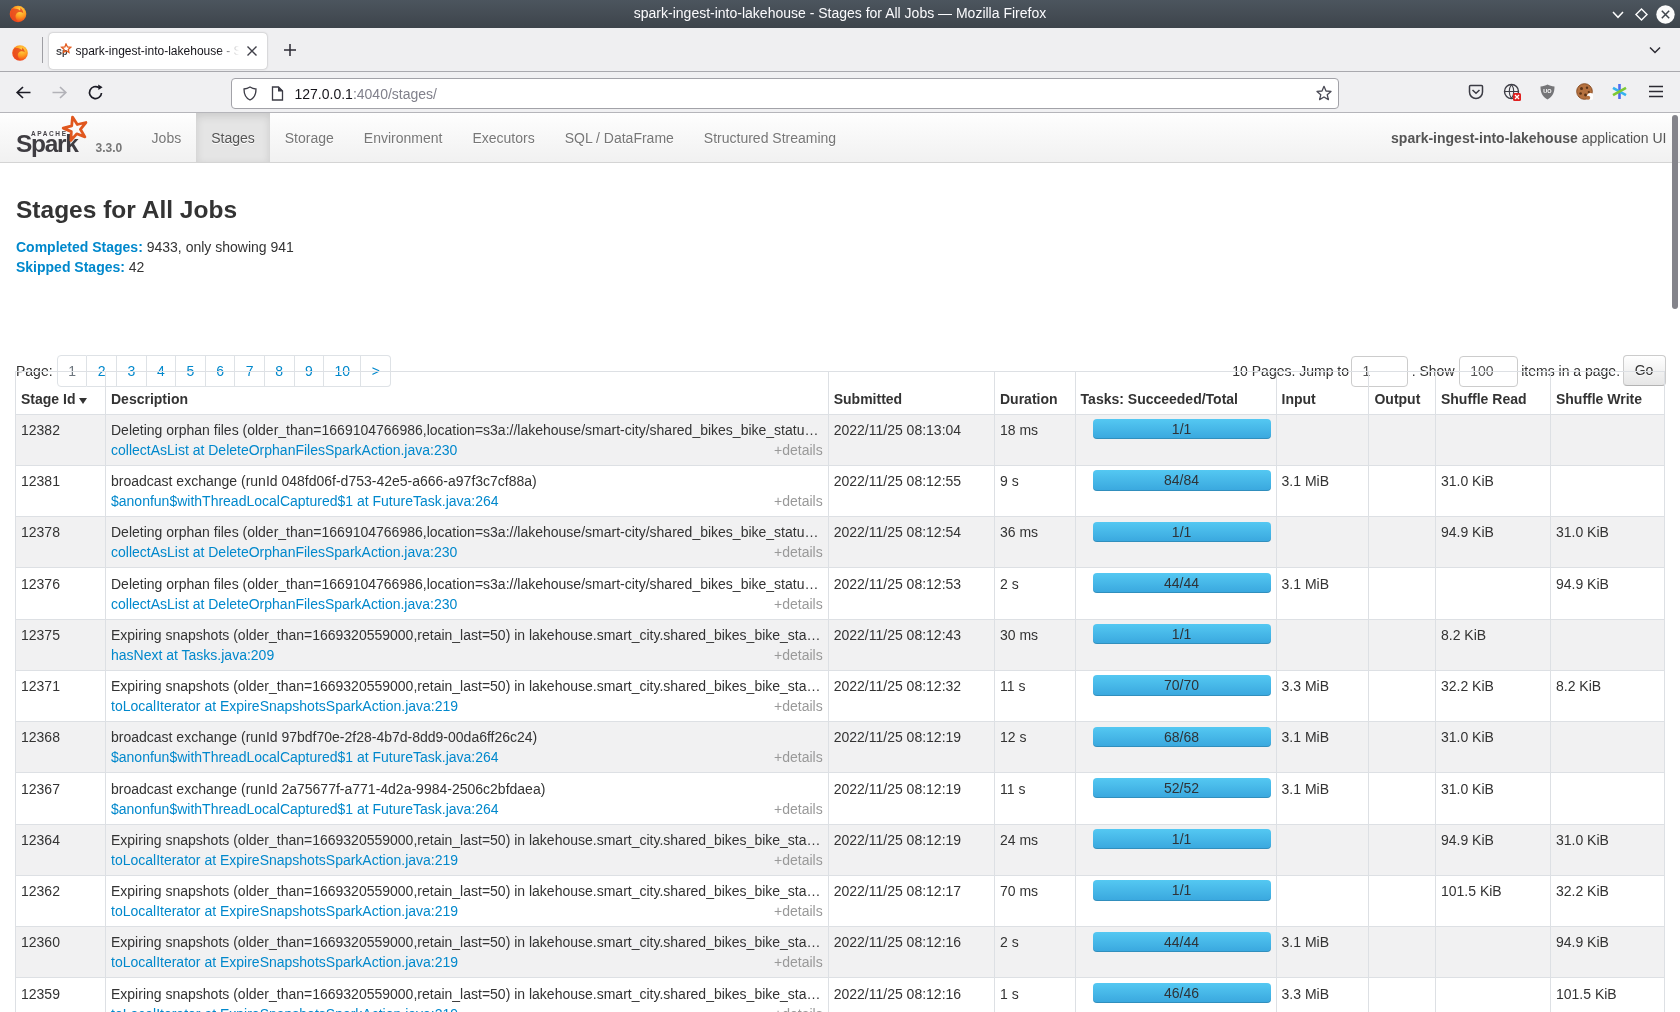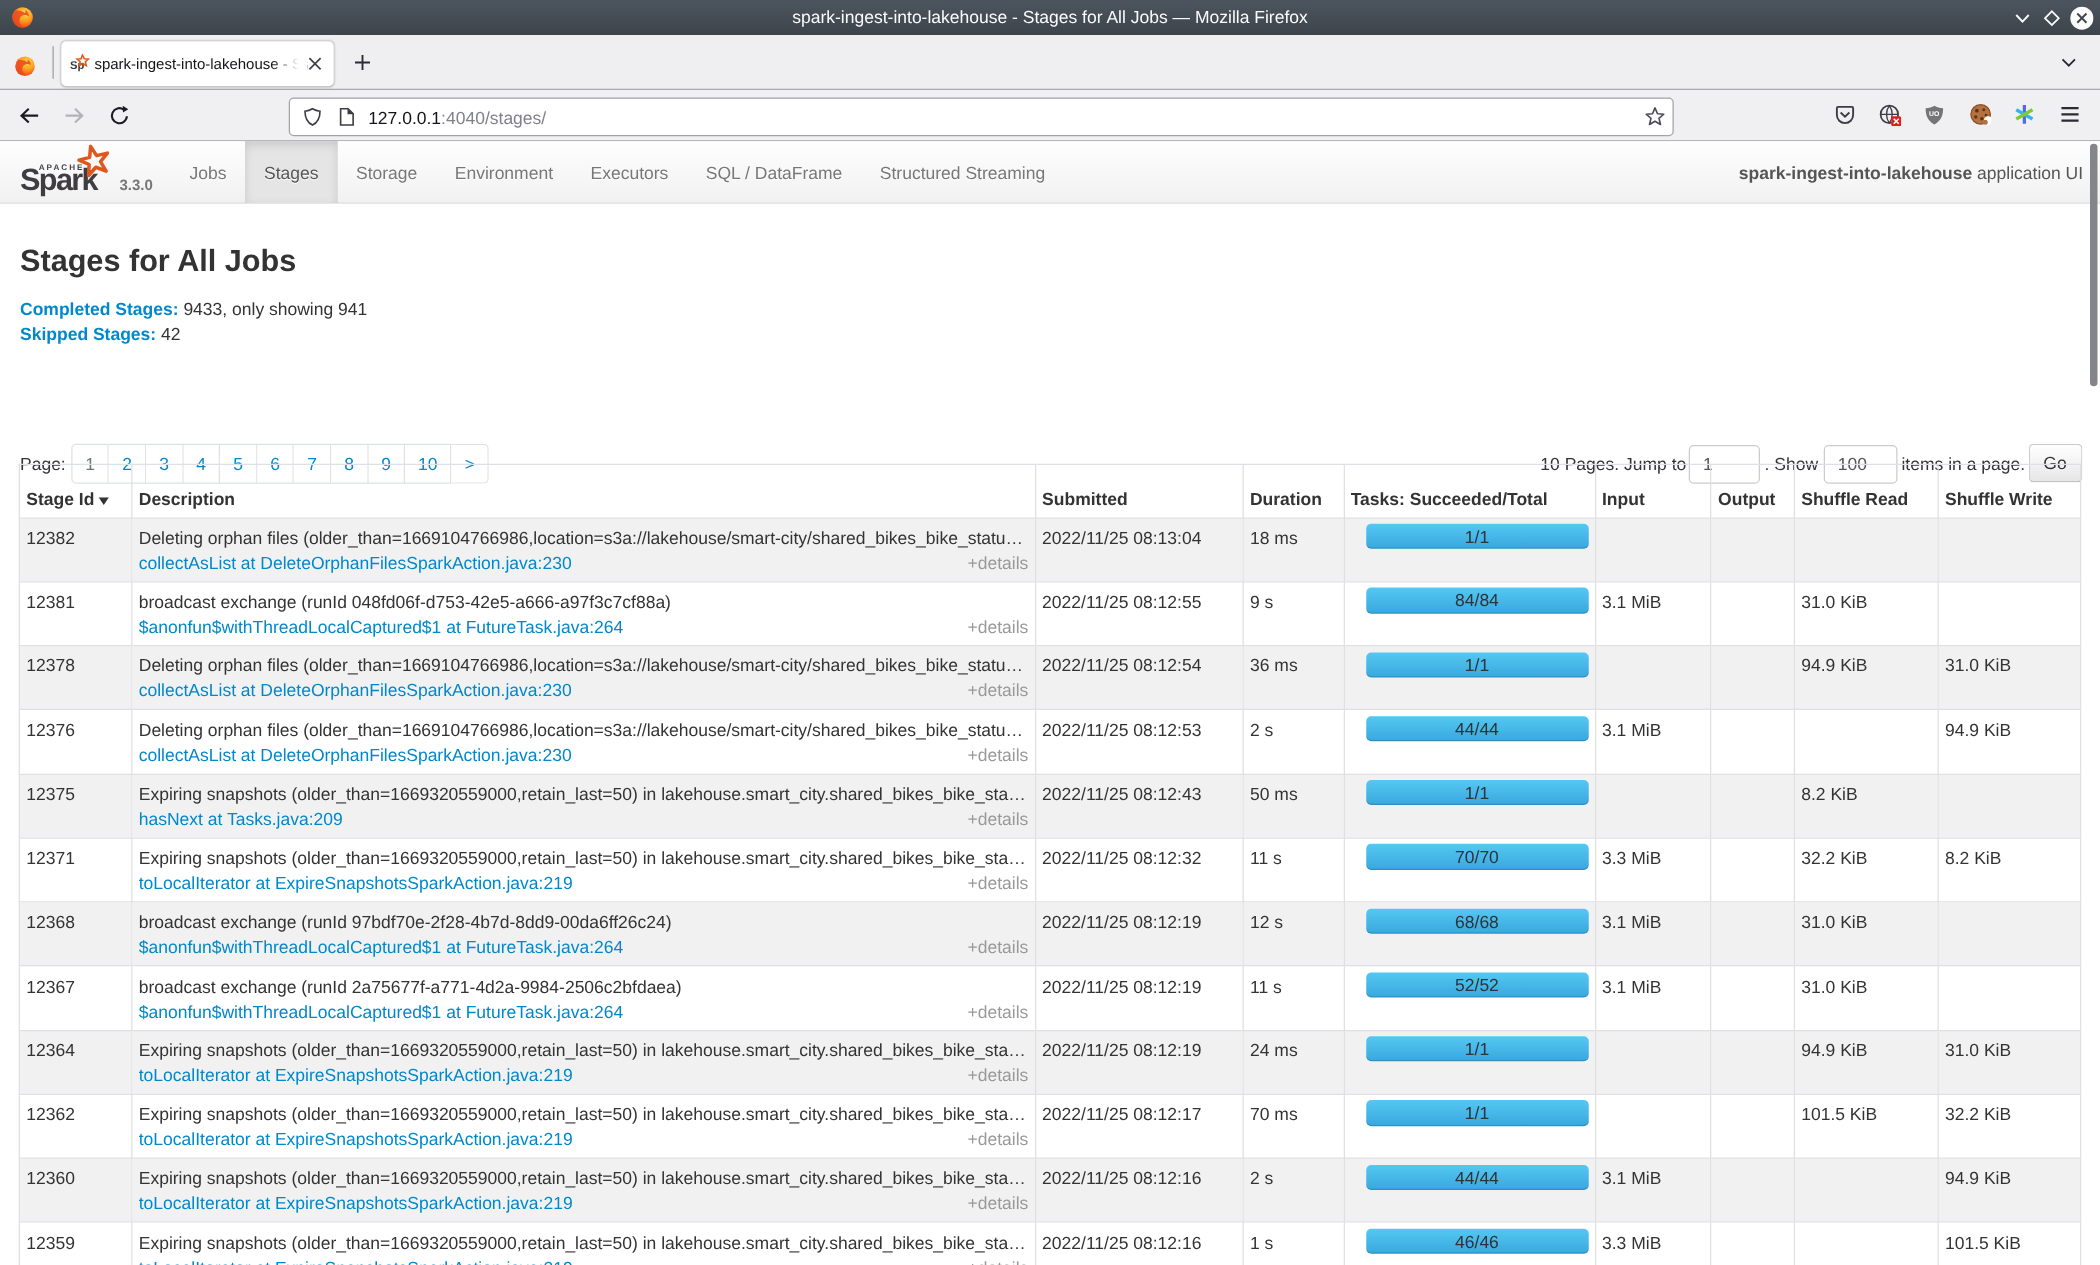--- a/index.html
+++ b/index.html
@@ -372,21 +372,21 @@
 <td></td>
 <td>94.9 KiB</td>
 </tr>
 <tr>
 <td class="c-id">12375</td>
 <td class="c-desc">
             <div class="d1">Expiring snapshots (older_than=1669320559000,retain_last=50) in lakehouse.smart_city.shared_bikes_bike_sta…</div>
             <div class="d2"><a href="#">hasNext at Tasks.java:209</a><span class="det">+details</span></div>
           </td>
 <td>2022/11/25 08:12:43</td>
-<td>50 ms</td>
+<td>30 ms</td>
 <td class="c-task">
             <div class="pbar"><span>1/1</span></div>
           </td>
 <td></td>
 <td></td>
 <td>8.2 KiB</td>
 <td></td>
 </tr>
 <tr>
 <td class="c-id">12371</td>

